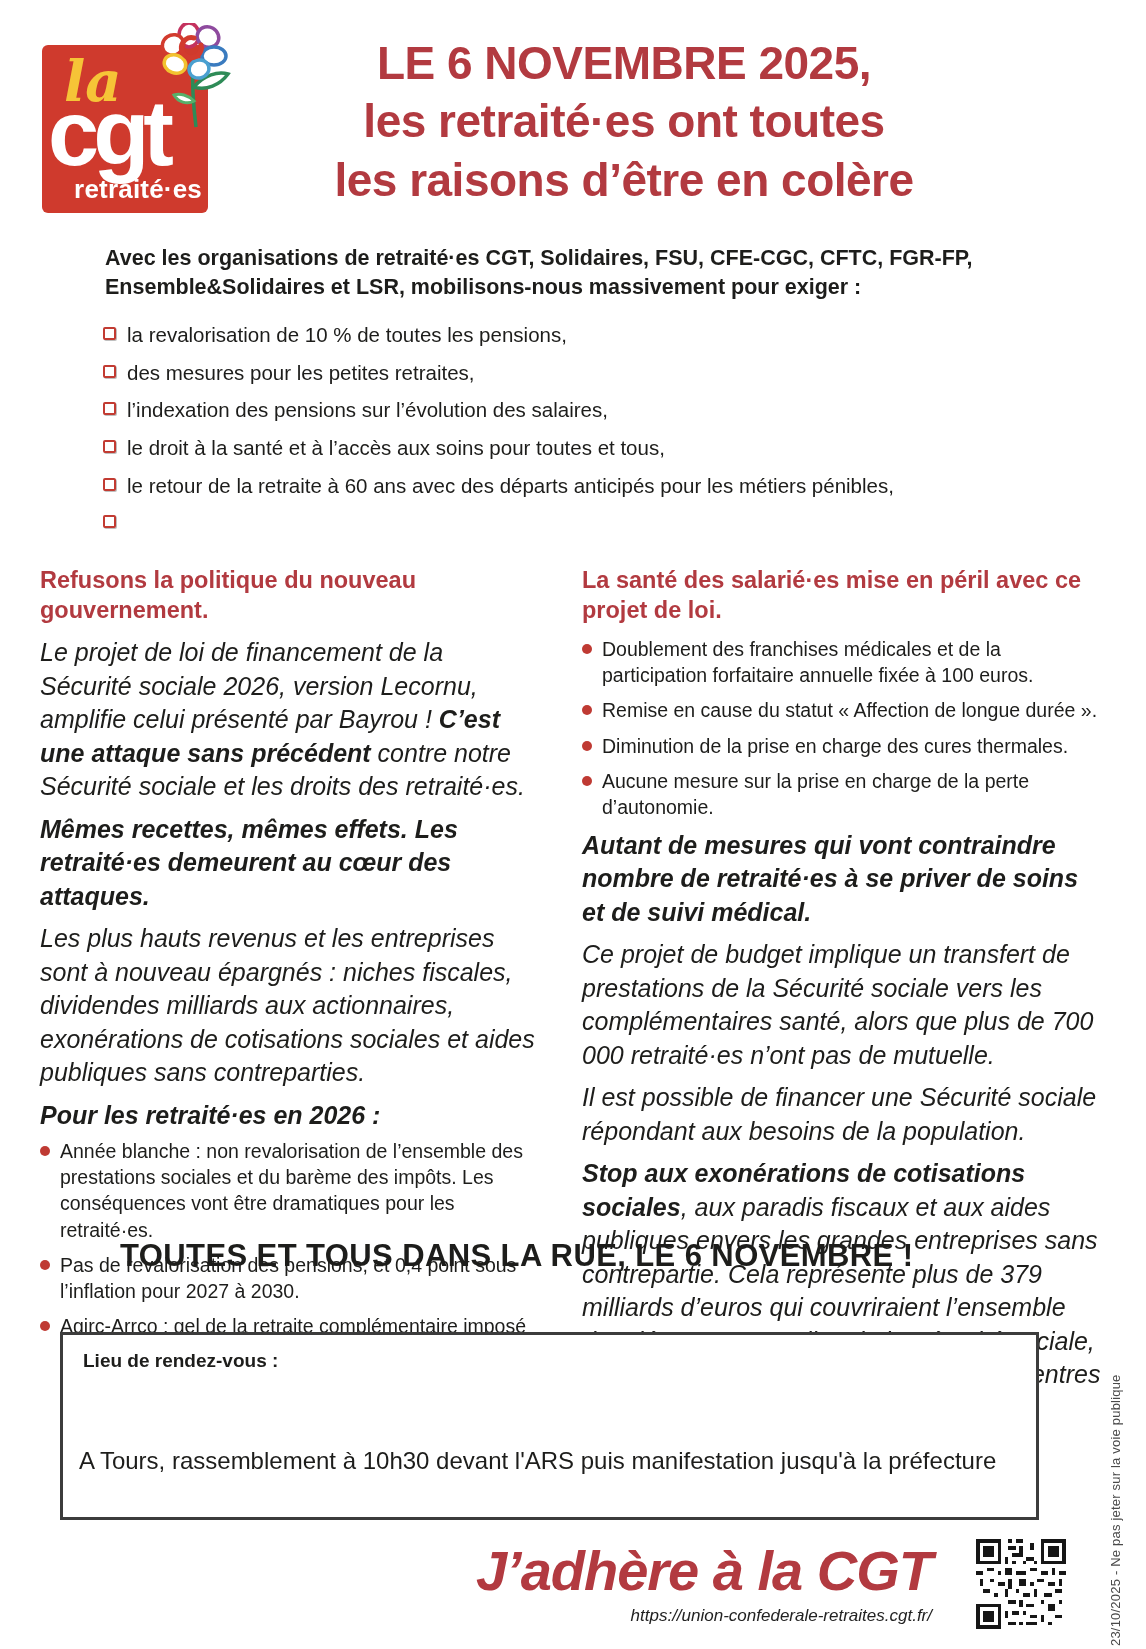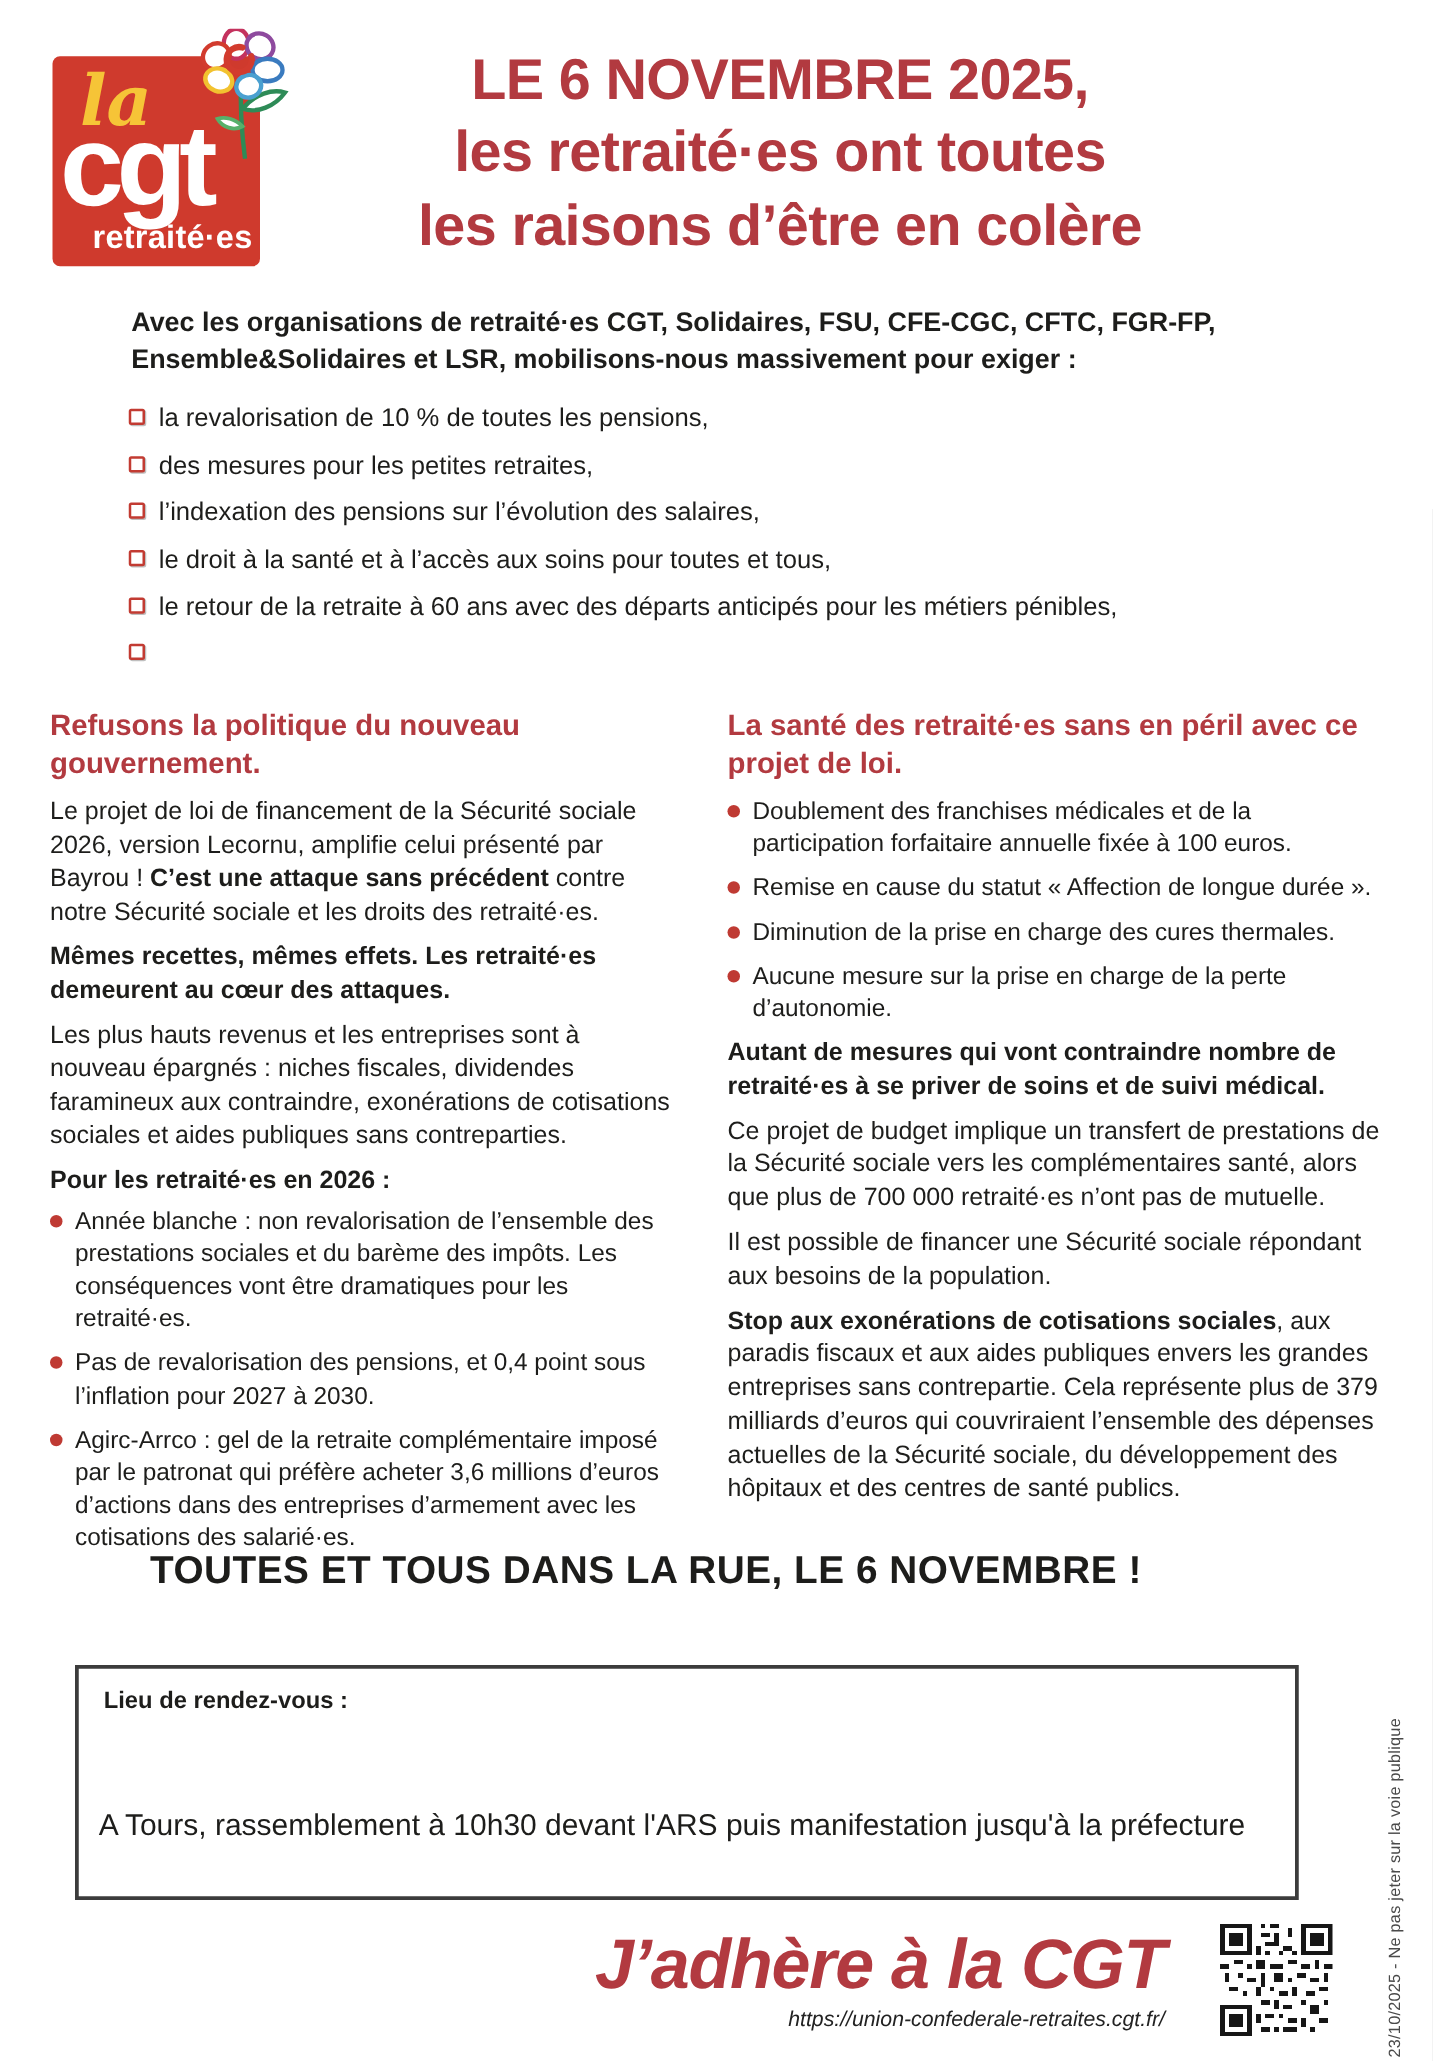--- a/index.html
+++ b/index.html
@@ -57,21 +57,21 @@
   }
   
   .columns {
     position:absolute; left:40px; top:566px; width:1052px;
     display:grid; grid-template-columns:496px 522px; column-gap:46px;
   }
   .col h2 {
     font-size:23.5px; font-weight:700; color:#b23a40;
     line-height:1.26; margin-bottom:11px;
   }
-  .col p { font-size:20px; line-height:1.34; margin-bottom:9px; }
+  .col p { font-size:25px; line-height:1.34; margin-bottom:9px;font-style:italic; }
   .col p.tight { margin-bottom:6px; }
   .bold { font-weight:700; }
   .col ul { list-style:none; margin-bottom:6px; }
   .col ul li { display:flex; gap:10px; margin-bottom:9px; font-size:19.5px; line-height:1.34; }
   .dot { flex:none; width:10px; height:10px; border-radius:50%; background:#bf3a33; margin-top:8px; }
   
   .banner {
     position:absolute; left:120px; top:1238px;
     font-size:31px; font-weight:800; letter-spacing:0.4px; color:#1d1d1b;
   }
@@ -153,40 +153,40 @@
         <span class="sq"></span>
       </li>
   </ul>
 
   <div class="columns">
 
     <div class="col">
       <h2>Refusons la politique du nouveau gouvernement.</h2>
       <p><span>Le projet de loi de financement de la Sécurité sociale 2026, version Lecornu, amplifie celui présenté par Bayrou ! </span><span class="bold">C’est une attaque sans précédent</span><span> contre notre Sécurité sociale et les droits des retraité·es.</span></p>
       <p class="bold">Mêmes recettes, mêmes effets. Les retraité·es demeurent au cœur des attaques.</p>
-      <p>Les plus hauts revenus et les entreprises sont à nouveau épargnés : niches fiscales, dividendes faramineux aux contraindre, exonérations de cotisations sociales et aides publiques sans contreparties.</p>
+      <p>Les plus hauts revenus et les entreprises sont à nouveau épargnés : niches fiscales, dividendes milliards aux actionnaires, exonérations de cotisations sociales et aides publiques sans contreparties.</p>
       <p class="bold tight">Pour les retraité·es en 2026 :</p>
       <ul>
         <li>
             <span class="dot"></span>
             <span>Année blanche : non revalorisation de l’ensemble des prestations sociales et du barème des impôts. Les conséquences vont être dramatiques pour les retraité·es.</span>
           </li>
         <li>
             <span class="dot"></span>
             <span>Pas de revalorisation des pensions, et 0,4 point sous l’inflation pour 2027 à 2030.</span>
           </li>
         <li>
             <span class="dot"></span>
             <span>Agirc-Arrco : gel de la retraite complémentaire imposé par le patronat qui préfère acheter 3,6 millions d’euros d’actions dans des entreprises d’armement avec les cotisations des salarié·es.</span>
           </li>
       </ul>
     </div>
 
     <div class="col">
-      <h2>La santé des retraité·es sans en péril avec ce projet de loi.</h2>
+      <h2>La santé des salarié·es mise en péril avec ce projet de loi.</h2>
       <ul>
         <li>
             <span class="dot"></span>
             <span>Doublement des franchises médicales et de la participation forfaitaire annuelle fixée à 100 euros.</span>
           </li>
         <li>
             <span class="dot"></span>
             <span>Remise en cause du statut « Affection de longue durée ».</span>
           </li>
         <li>

